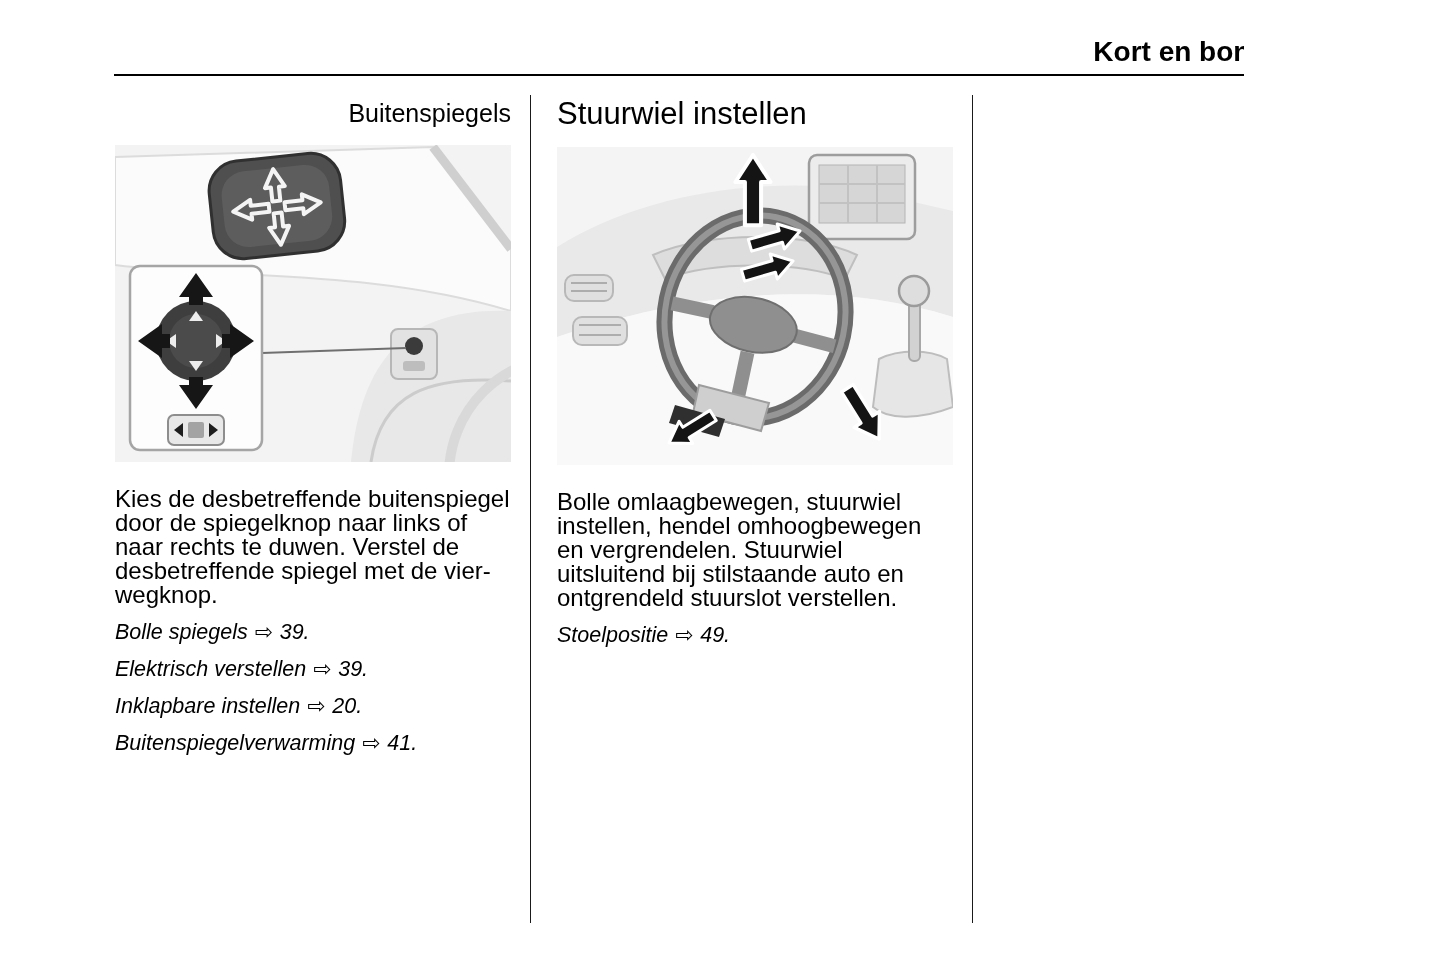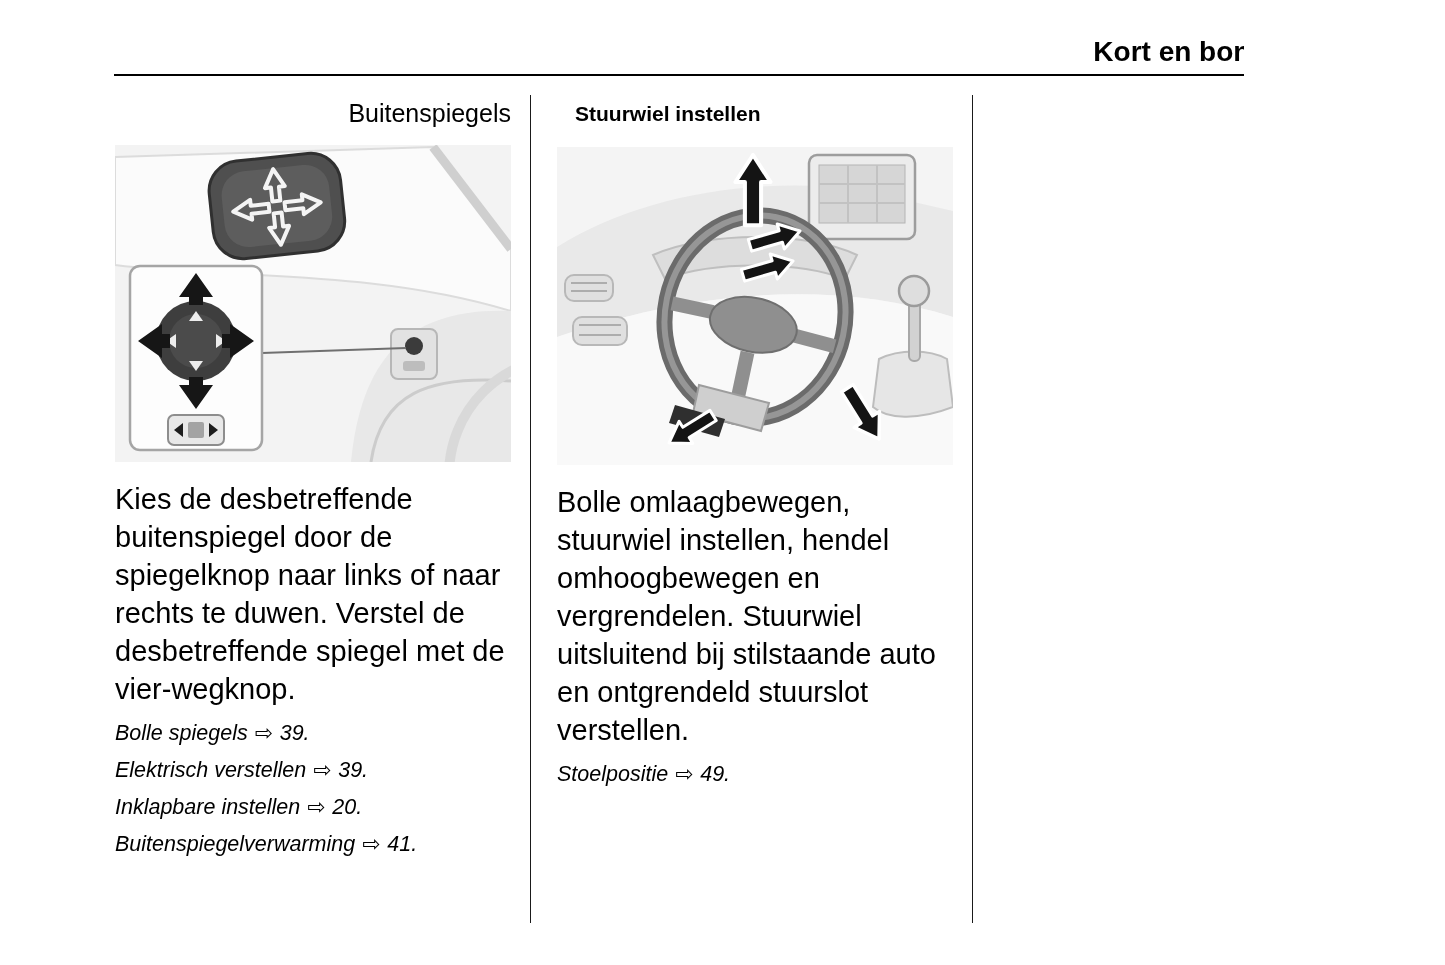--- a/index.html
+++ b/index.html
@@ -14,26 +14,26 @@
 
   .vdiv { position:absolute; top:95px; width:1px; height:828px; background:#1a1a1a; }
   .vdiv-1 { left:530px; }
   .vdiv-2 { left:972px; }
 
   .col { position:absolute; top:95px; width:396px; }
   .col-left  { left:115px; }
   .col-right { left:557px; }
 
   h2.sub { font-size:25px; font-weight:400; line-height:32px; margin:2px 0 16px;text-align:right; }
-  h1.sec { font-size:21px; font-weight:700; line-height:38px; margin:0 18px 14px; }
+  h1.sec { font-size:31px; font-weight:400; line-height:38px; margin:0 0 14px; }
 
   figure { width:396px; display:block; }
   figure svg { display:block; width:396px; height:auto; }
 
-  .body-text { font-size:29px; line-height:38px; margin-top:18px; }
+  .body-text { font-size:24px; line-height:24px; margin-top:25px; }
   .refs { margin-top:12px;font-style:italic; }
   .ref { font-size:21.5px; line-height:27px; margin-top:10px; white-space:nowrap; }
   .ref .arrow { margin:0 7px; }
 </style>
 </head>
 <body>
 
 <div class="page">
 
   <div class="header-row">

